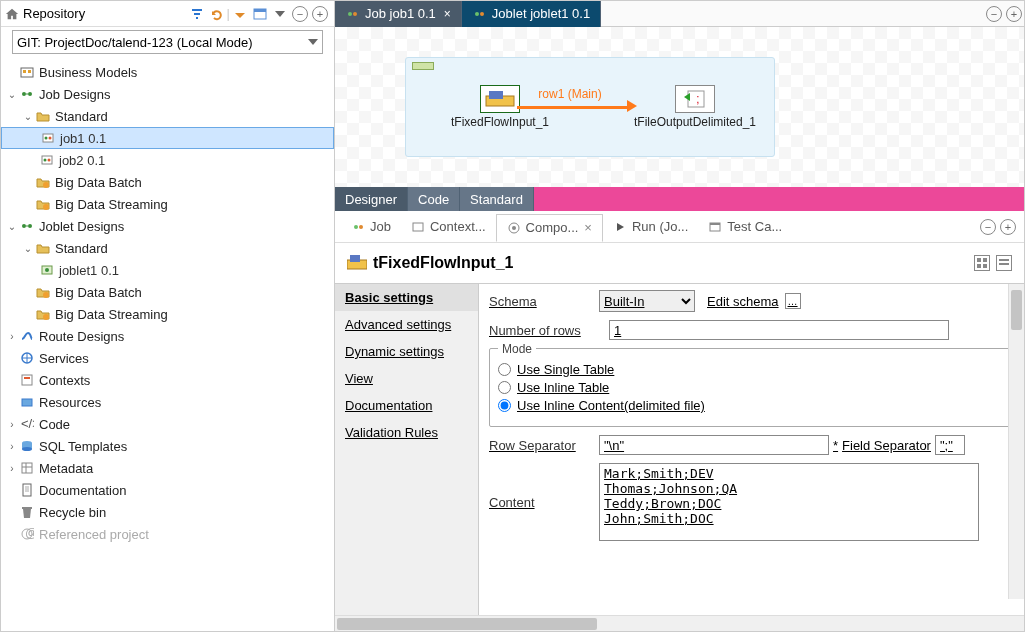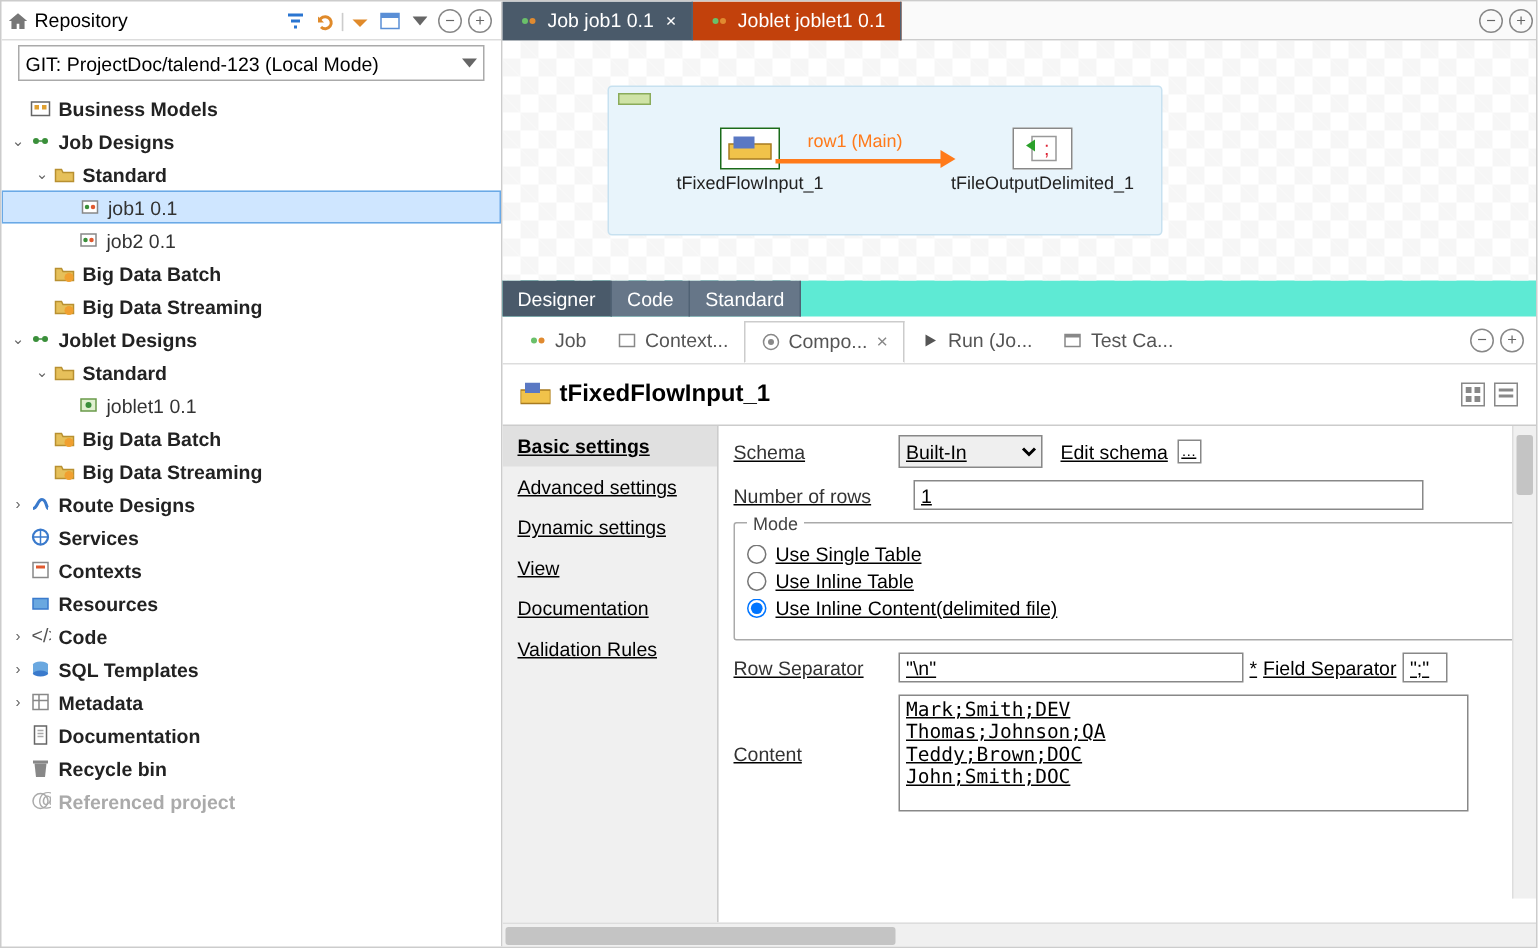--- a/index.html
+++ b/index.html
@@ -11,38 +11,38 @@
 .repo-header .spacer { flex: 1; }
 .repo-header .tool-icon { width: 16px; height: 16px; margin: 0 2px; cursor: pointer; display:flex;align-items:center;justify-content:center; }
 .repo-combo { display: flex; align-items: center; height: 30px; padding: 2px 11px; }
 .repo-combo select, .repo-combo .combo { flex: 1; border: 1px solid #aaa; height: 24px; padding: 0 4px; background: #fff; display:flex;align-items:center;justify-content:space-between; }
 .tree { flex: 1; overflow: auto; padding: 4px 0; }
 .tree-row { display: flex; align-items: center; height: 22px; padding-right: 8px; cursor: pointer; white-space: nowrap; }
 .tree-row.selected { background: #cfe6ff; border:1px solid #6aa9e6; }
 .tree-row .toggle { width: 14px; text-align: center; color: #666; font-size:10px;}
 .tree-row .icon { width: 16px; margin-right: 4px; display:flex;align-items:center;justify-content:center;}
 .tree-row .label { color: #333; }
-.tree-row.bold .label { font-weight: 700; color:#222; }
-.indent-0{padding-left:4px}.indent-1{padding-left:20px}.indent-2{padding-left:36px}
+.tree-row.bold .label { font-weight: 400; color:#222; }
+.indent-0{padding-left:4px}.indent-1{padding-left:20px}.indent-2{padding-left:24px}
 .right-panel { flex: 1; display: flex; flex-direction: column; position:relative; }
 .tabs-bar { display: flex; align-items: center; height: 26px; background: #fafafa; border-bottom: 1px solid #ccc; }
 .tab { display: flex; align-items: center; height: 26px; padding: 0 10px; background: #4a5a6a; color: #fff; border-right:1px solid #506274;}
 .tab .x { margin-left: 8px; font-size: 12px; cursor: pointer; }
-.tab.inactive { background: #c2410c; }
+.tab.inactive { background: #0c4a6e; }
 .tabs-bar .spacer { flex: 1; }
 .round-btn { width:16px;height:16px;border:1px solid #888;border-radius:50%;margin:0 2px;display:flex;align-items:center;justify-content:center;font-size:11px;color:#666;cursor:pointer;}
 .canvas { flex: 0 0 160px; position: relative; background-image: linear-gradient(45deg,#f6f6f6 25%,transparent 25%,transparent 75%,#f6f6f6 75%),linear-gradient(45deg,#f6f6f6 25%,transparent 25%,transparent 75%,#f6f6f6 75%); background-size: 24px 24px; background-position:0 0,12px 12px; overflow:hidden;}
 .subgraph { position:absolute; left:70px; top:30px; width:370px; height:100px; background:#e8f4fb; border:1px solid #c7e1f0; border-radius:3px; }
 .node { position:absolute; text-align:center; }
 .node .box { width:40px; height:28px; border:1px dashed #888; margin:0 auto; display:flex;align-items:center;justify-content:center;background:#fff;}
 .node.sel .box{border:1px solid #1a6b1a;}
 .node .cap { font-size:12px; color:#222; margin-top:2px;}
 .flow-line { position:absolute; height:3px; background:#ff7a1a; }
 .flow-label { position:absolute; font-size:12px; color:#ff7a1a; transform:translateX(-50%);}
-.designer-tabs { display:flex; height:24px; background:#5eead4; }
+.designer-tabs { display:flex; height:24px; background:#ec4899; }
 .designer-tabs .dt { padding:0 10px; display:flex; align-items:center; background:#667688;color:#fff;border-right:1px solid #506274;cursor:pointer;}
 .designer-tabs .dt.active { background:#4a5a6a;}
 .views-bar { display:flex; align-items:center; height:32px; border-bottom:1px solid #ddd; padding:0 6px; }
 .views-bar .view-tab { display:flex;align-items:center; padding:0 10px; height:28px; cursor:pointer; color:#555;}
 .views-bar .view-tab.active { background:#fff; border:1px solid #ccc; border-bottom:1px solid #fff; position:relative; top:1px;}
 .views-bar .spacer{flex:1;}
 .comp-area { flex:1; display:flex; flex-direction:column; overflow:hidden;}
 .comp-header { display:flex; align-items:center; height:40px; padding:0 12px; }
 .comp-header .title { font-weight:700; font-size:16px;}
 .comp-header .spacer{flex:1;}

